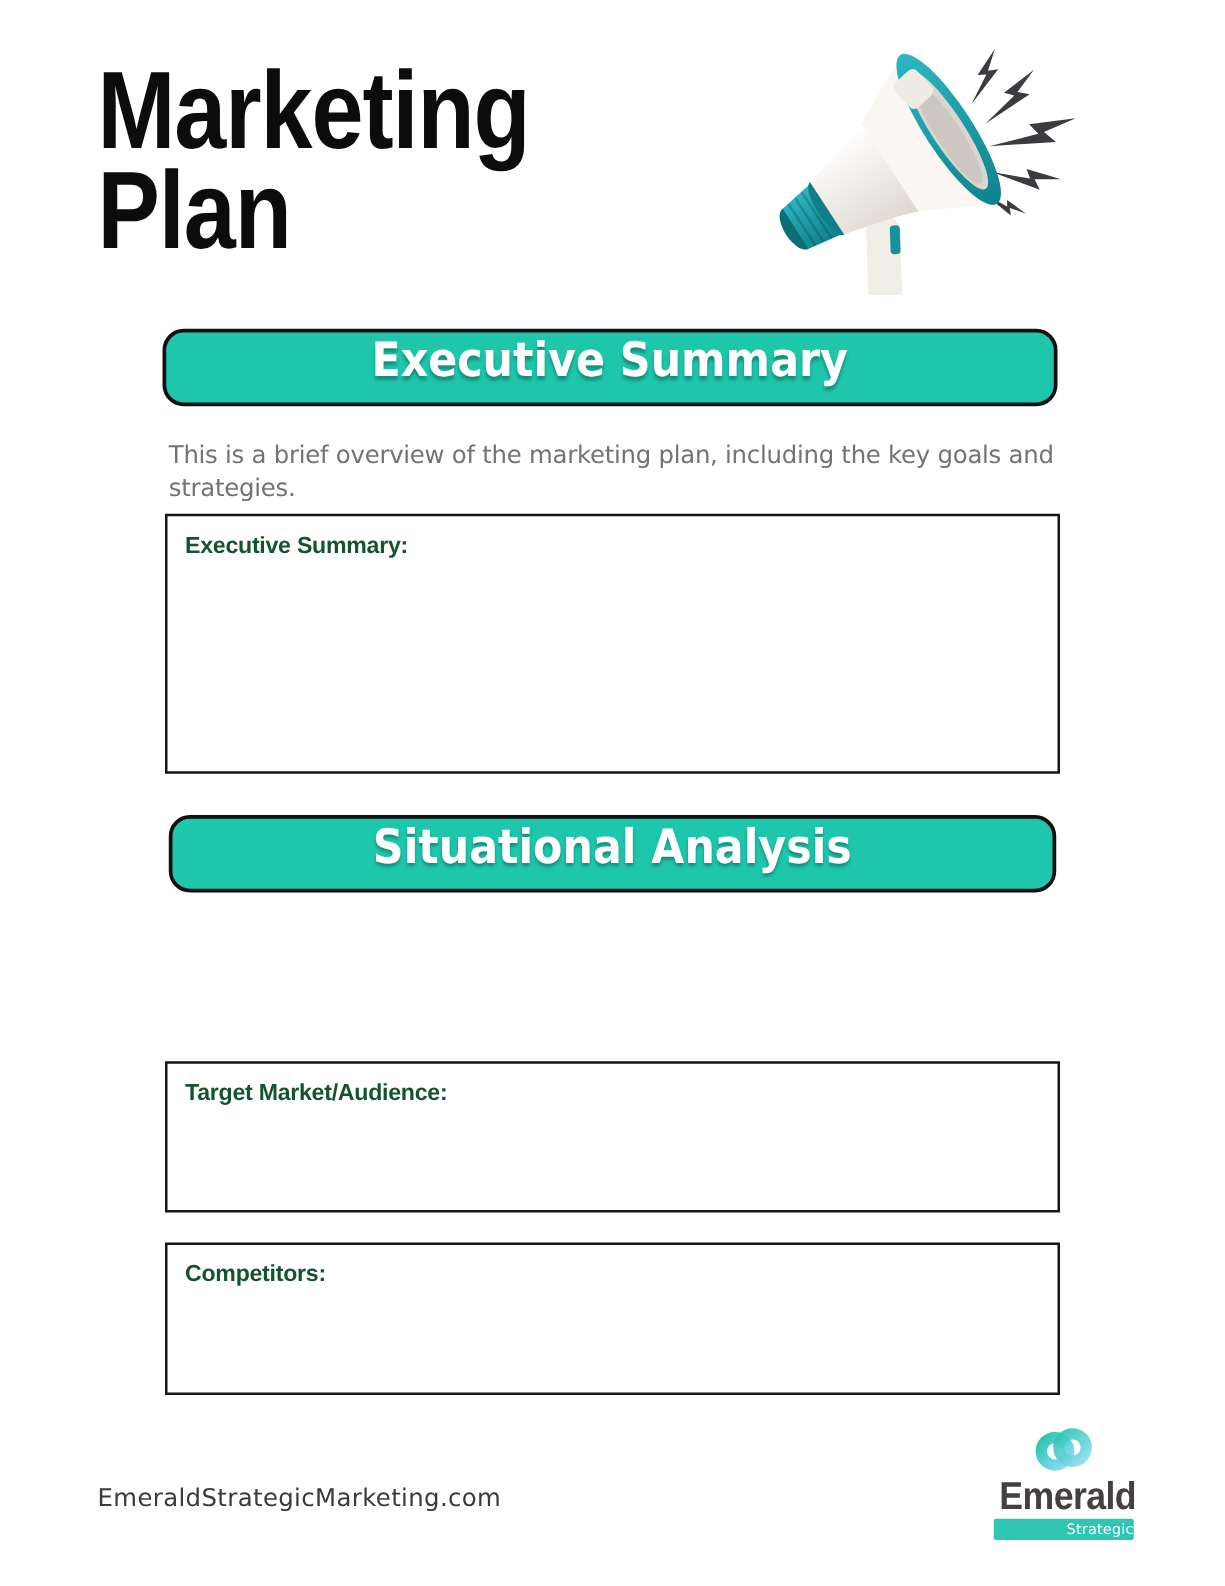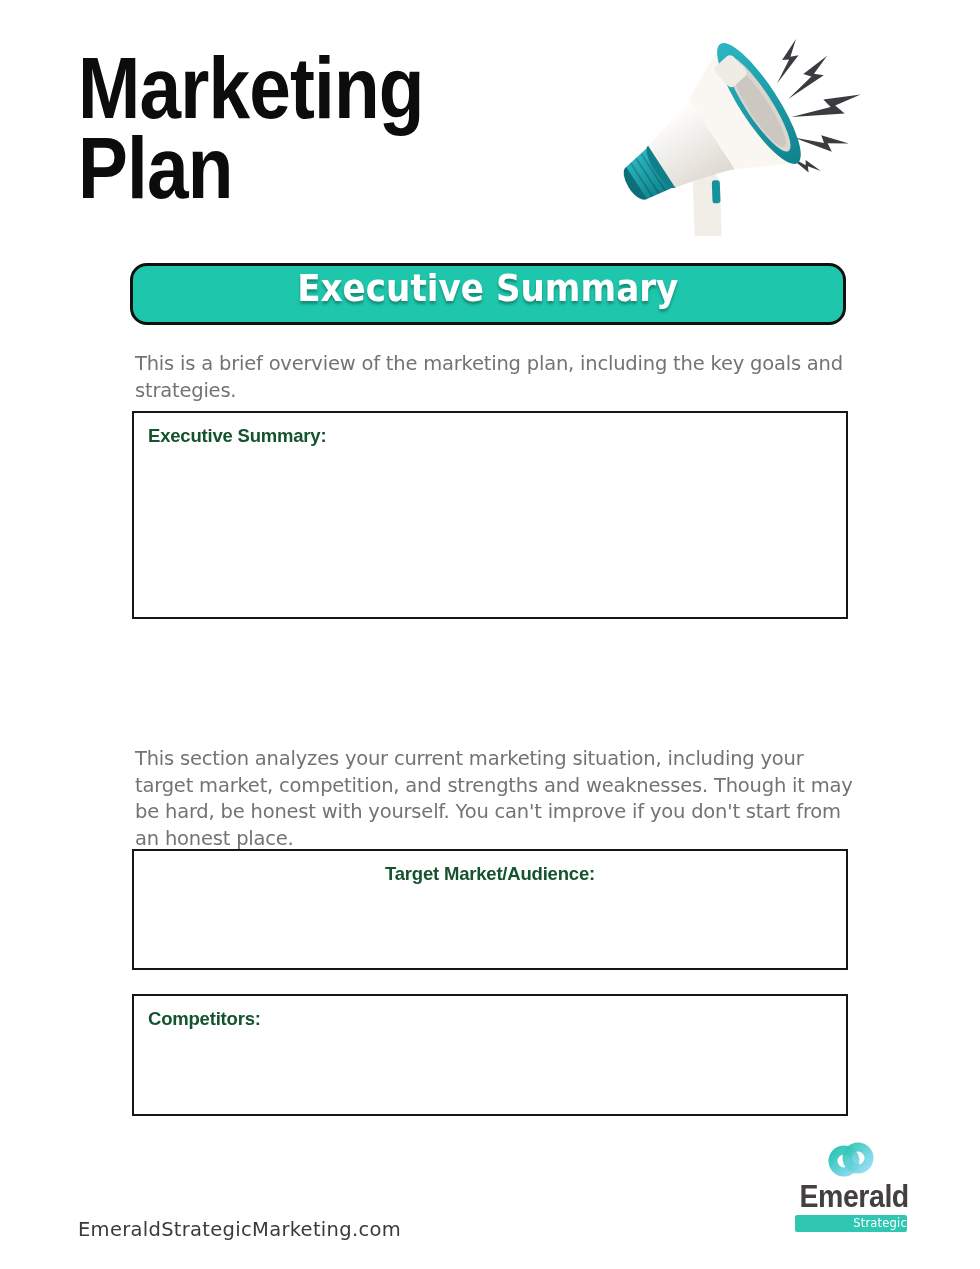--- a/index.html
+++ b/index.html
@@ -35,31 +35,31 @@
     font-size:19.5px;line-height:1.37;color:#737373;letter-spacing:-0.2px;
   }
   .para-exec{top:351px;}
   .para-situ{top:746px;}
   
   .field-box{
     position:absolute;left:132px;width:716px;border:2px solid #161616;
     background:#ffffff;box-sizing:border-box;padding:12px 14px;
   }
   .box-exec{top:411px;height:208px;}
-  .box-target{top:849px;height:121px;text-align:center;}
+  .box-target{top:849px;height:121px;}
   .box-comp{top:994px;height:122px;}
   .field-label{
     font-family:"Liberation Sans",sans-serif;font-weight:700;
     font-size:18.5px;color:#14532d;letter-spacing:-0.2px;
   }
   .field-value{min-height:20px;font-size:17px;color:#222;}
   
   .website{
     position:absolute;left:78px;top:1187px;
-    font-size:19.5px;color:#3a3a3a;letter-spacing:0.3px;margin-top:31px;
+    font-size:19.5px;color:#3a3a3a;letter-spacing:0.3px;
   }
   .logo{position:absolute;left:795px;top:1140px;width:112px;text-align:right;}
   .logo-brain{display:block;margin:0 auto;}
   .logo-name{
     font-family:"Liberation Sans",sans-serif;font-weight:700;font-size:31px;
     color:#454040;line-height:1;margin-top:1px;letter-spacing:-0.5px;
     transform:scaleX(0.92);transform-origin:center;
   }
   .logo-bar{
     margin-top:3px;background:#2fc7b1;color:#ffffff;border-radius:2px;
@@ -123,21 +123,23 @@
 
   <div class="banner banner-exec">
     <span class="banner-text">Executive Summary</span>
   </div>
   <div class="para para-exec">This is a brief overview of the marketing plan, including the key goals and strategies.</div>
   <div class="field-box box-exec">
     <div class="field-label">Executive Summary:</div>
     <div class="field-value"></div>
   </div>
 
-  <div class="para para-situ">This section analyzes your current marketing situation, including your target market, competition, and strengths and weaknesses. Though it may be hard, be honest with yourself. You can't improve if you don't start from an honest place.</div>
+  <div class="banner banner-situ">
+    <span class="banner-text">Situational Analysis</span>
+  </div>
   <div class="field-box box-target">
     <div class="field-label">Target Market/Audience:</div>
     <div class="field-value"></div>
   </div>
   <div class="field-box box-comp">
     <div class="field-label">Competitors:</div>
     <div class="field-value"></div>
   </div>
 
   <div class="website">EmeraldStrategicMarketing.com</div>

